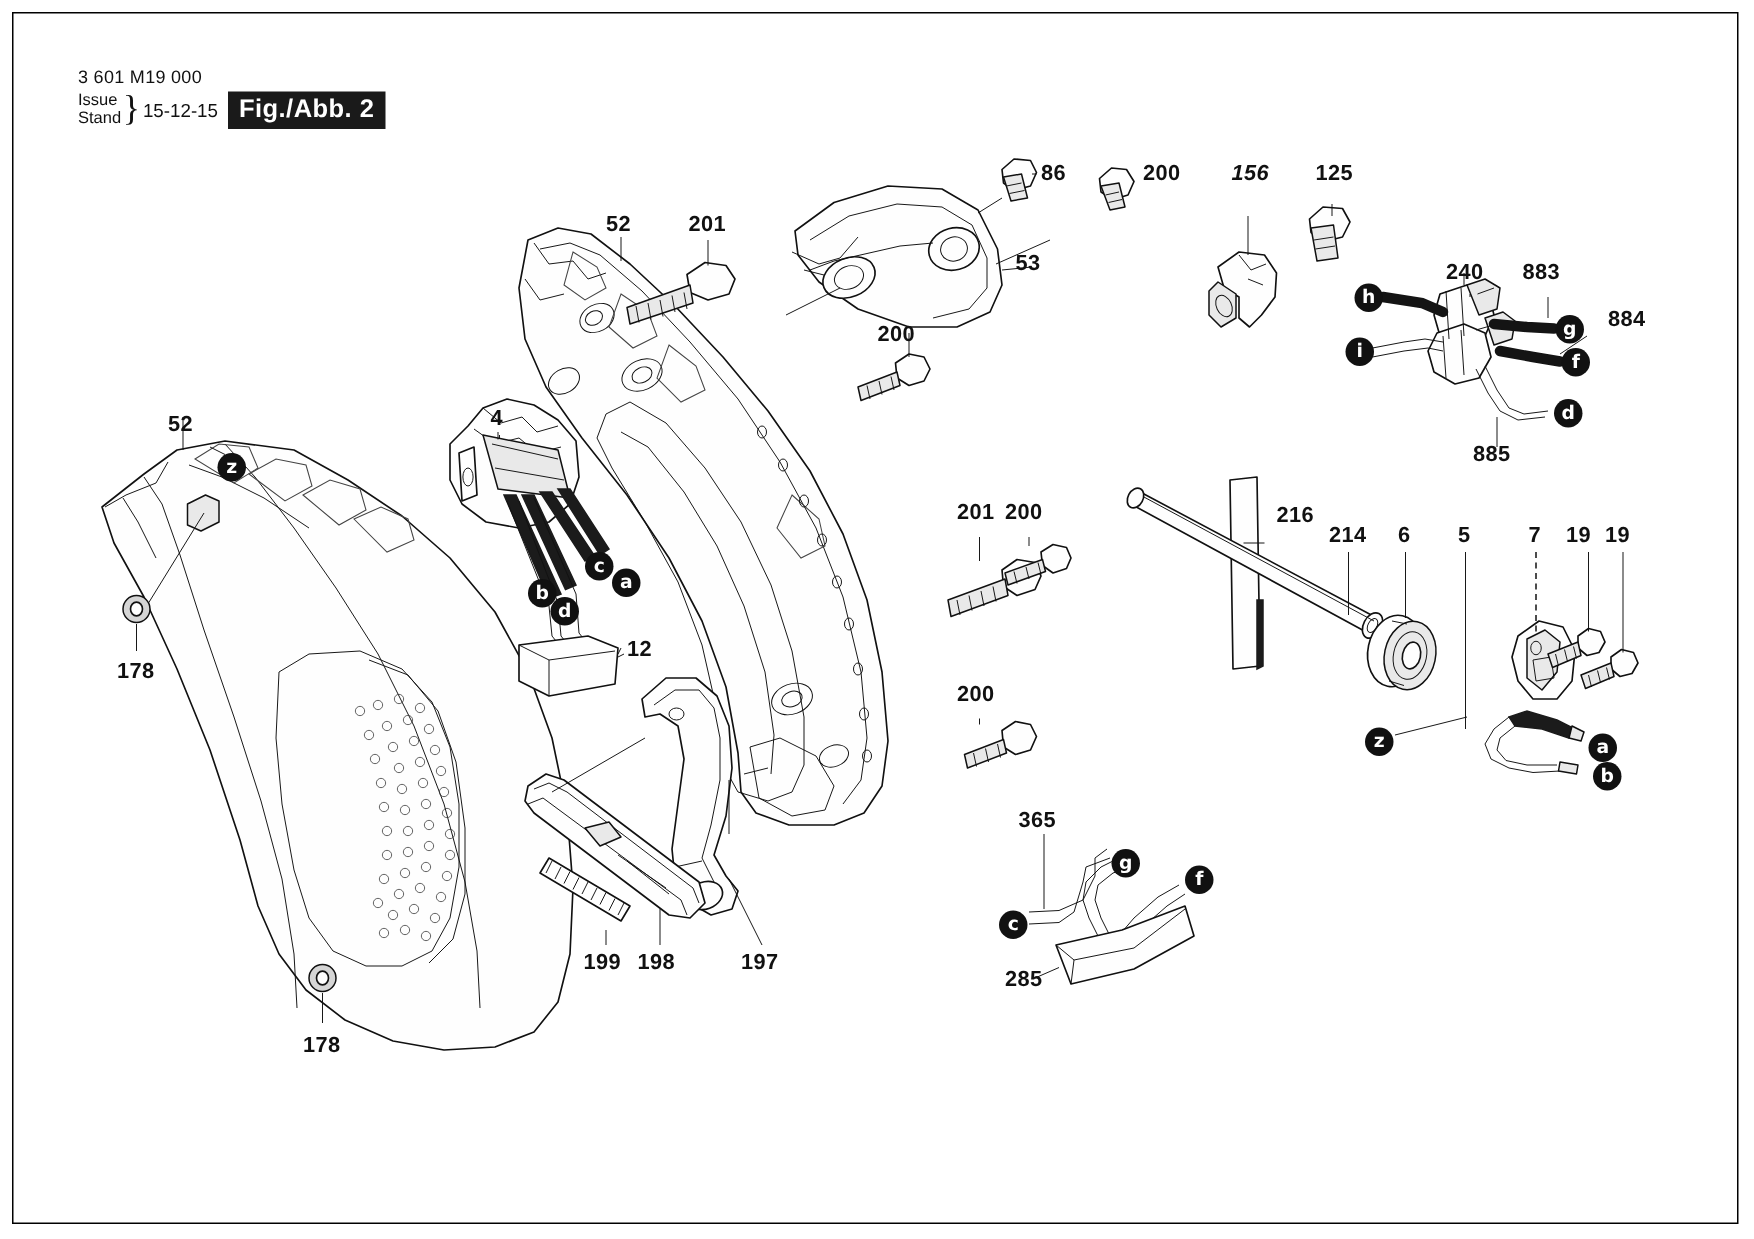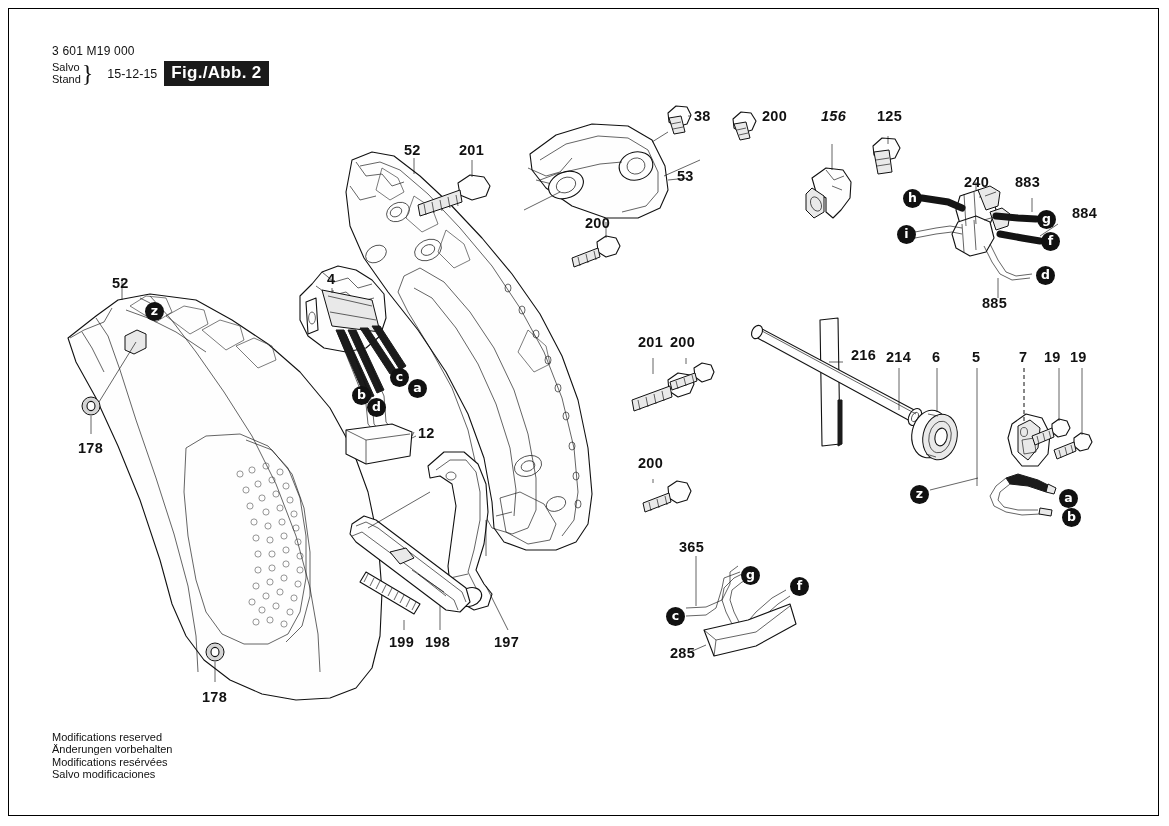--- a/index.html
+++ b/index.html
@@ -18,21 +18,21 @@
   .hdr-partno{font-size:12px;letter-spacing:.2px;white-space:nowrap;}
   .hdr-row{display:flex;align-items:center;margin-top:3px;}
   .issue-block{
     display:flex;flex-direction:column;font-size:11px;line-height:11.5px;
     white-space:nowrap;
   }
   .brace{
     font-size:24px;line-height:22px;margin-left:1px;margin-top:-1px;
     font-family:"Liberation Serif", serif;
   }
-  .hdr-date{font-size:12.5px;margin-left:14px;white-space:nowrap;}
+  .hdr-date{font-size:12.5px;margin-left:2px;white-space:nowrap;}
   .fig-box{
     background:#1a1a1a;color:#fff;font-size:17px;font-weight:bold;
     padding:2px 7px 3px 7px;margin-left:7px;white-space:nowrap;
     letter-spacing:.3px;
   }
   
   #footer{position:absolute;left:52px;top:731px;font-size:11px;line-height:12.4px;}
   #footer div{white-space:nowrap;}
   
   .lbl{
@@ -60,21 +60,21 @@
 <body>
 
 <div id="sheet">
 
   <div class="border-frame"></div>
 
   <div id="header">
     <div class="hdr-partno">3 601 M19 000</div>
     <div class="hdr-row">
       <div class="issue-block">
-        <span>Salvo</span>
+        <span>Issue</span>
         <span>Stand</span>
       </div>
       <div class="brace">}</div>
       <div class="hdr-date">15-12-15</div>
       <div class="fig-box">Fig./Abb. 2</div>
     </div>
   </div>
 
   <svg class="art" viewBox="0 0 1169 826">
 
@@ -513,30 +513,30 @@
   <div class="lbl" style="left:459px;top:142px;">201</div>
   <div class="lbl" style="left:327px;top:271px;">4</div>
   <div class="lbl" style="left:418px;top:425px;">12</div>
   <div class="lbl" style="left:389px;top:634px;">199</div>
   <div class="lbl" style="left:425px;top:634px;">198</div>
   <div class="lbl" style="left:494px;top:634px;">197</div>
   <div class="lbl" style="left:585px;top:215px;">200</div>
   <div class="lbl" style="left:638px;top:334px;">201</div>
   <div class="lbl" style="left:670px;top:334px;">200</div>
   <div class="lbl" style="left:638px;top:455px;">200</div>
-  <div class="lbl" style="left:694px;top:108px;">38</div>
+  <div class="lbl" style="left:694px;top:108px;">86</div>
   <div class="lbl" style="left:762px;top:108px;">200</div>
   <div class="lbl" style="left:677px;top:168px;text-align:right;">53</div>
   <div class="lbl" style="left:821px;top:108px;font-style:italic;">156</div>
   <div class="lbl" style="left:877px;top:108px;">125</div>
   <div class="lbl" style="left:964px;top:174px;text-align:center;">240</div>
   <div class="lbl" style="left:1015px;top:174px;">883</div>
   <div class="lbl" style="left:1072px;top:205px;">884</div>
   <div class="lbl" style="left:982px;top:295px;">885</div>
-  <div class="lbl" style="left:851px;top:347px;">216</div>
+  <div class="lbl" style="left:851px;top:336px;">216</div>
   <div class="lbl" style="left:886px;top:349px;">214</div>
   <div class="lbl" style="left:932px;top:349px;">6</div>
   <div class="lbl" style="left:972px;top:349px;">5</div>
   <div class="lbl" style="left:1019px;top:349px;">7</div>
   <div class="lbl" style="left:1044px;top:349px;">19</div>
   <div class="lbl" style="left:1070px;top:349px;">19</div>
   <div class="lbl" style="left:679px;top:539px;">365</div>
   <div class="lbl" style="left:670px;top:645px;">285</div>
 
   <div class="bullet" style="left:145px;top:302px;">z</div>
@@ -549,20 +549,14 @@
   <div class="bullet" style="left:1037px;top:210px;">g</div>
   <div class="bullet" style="left:1041px;top:232px;">f</div>
   <div class="bullet" style="left:1036px;top:266px;">d</div>
   <div class="bullet" style="left:910px;top:485px;">z</div>
   <div class="bullet" style="left:1059px;top:489px;">a</div>
   <div class="bullet" style="left:1062px;top:508px;">b</div>
   <div class="bullet" style="left:666px;top:607px;">c</div>
   <div class="bullet" style="left:741px;top:566px;">g</div>
   <div class="bullet" style="left:790px;top:577px;">f</div>
 
-  <div id="footer">
-    <div>Modifications reserved</div>
-    <div>Änderungen vorbehalten</div>
-    <div>Modifications resérvées</div>
-    <div>Salvo modificaciones</div>
-  </div>
 
 </div>
 
 </body></html>

